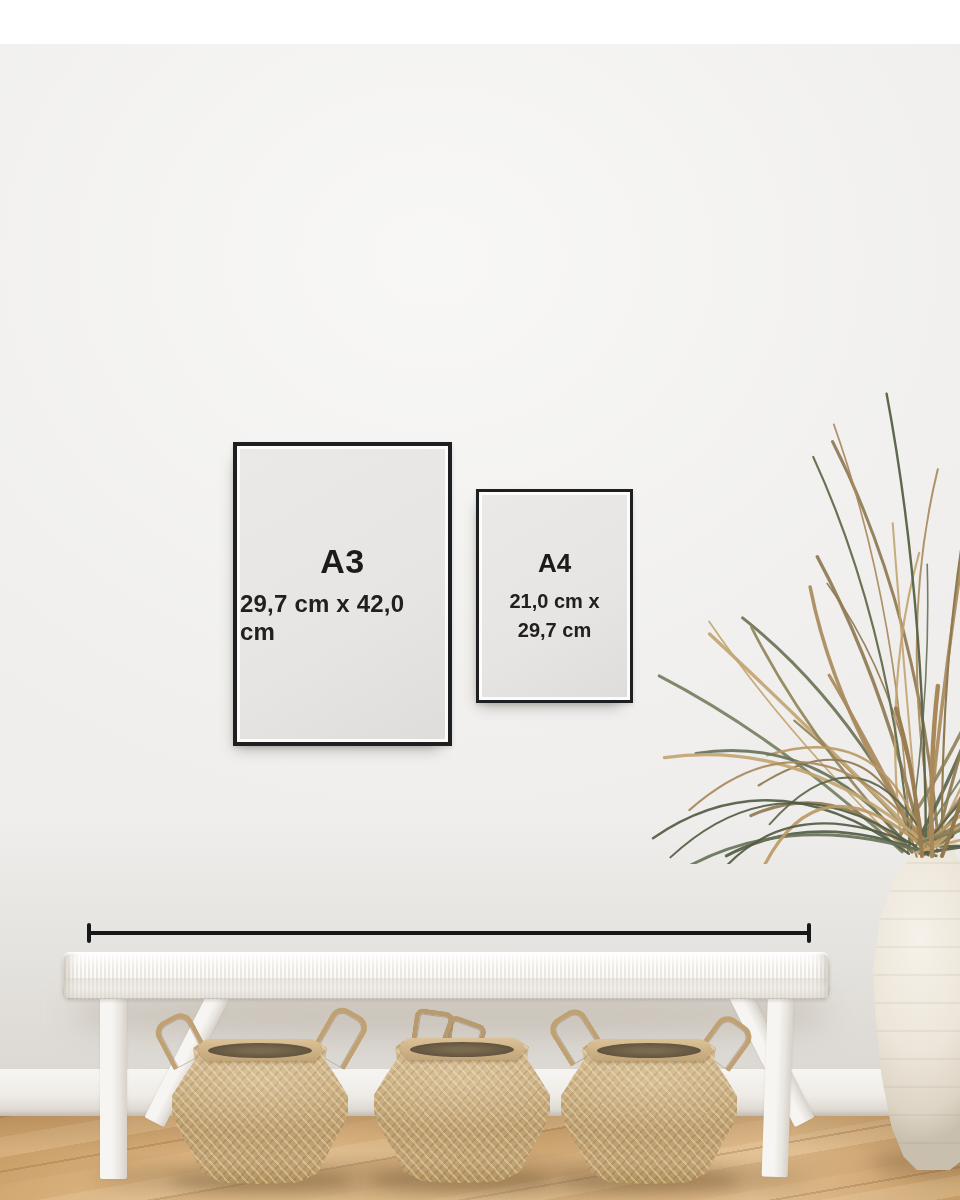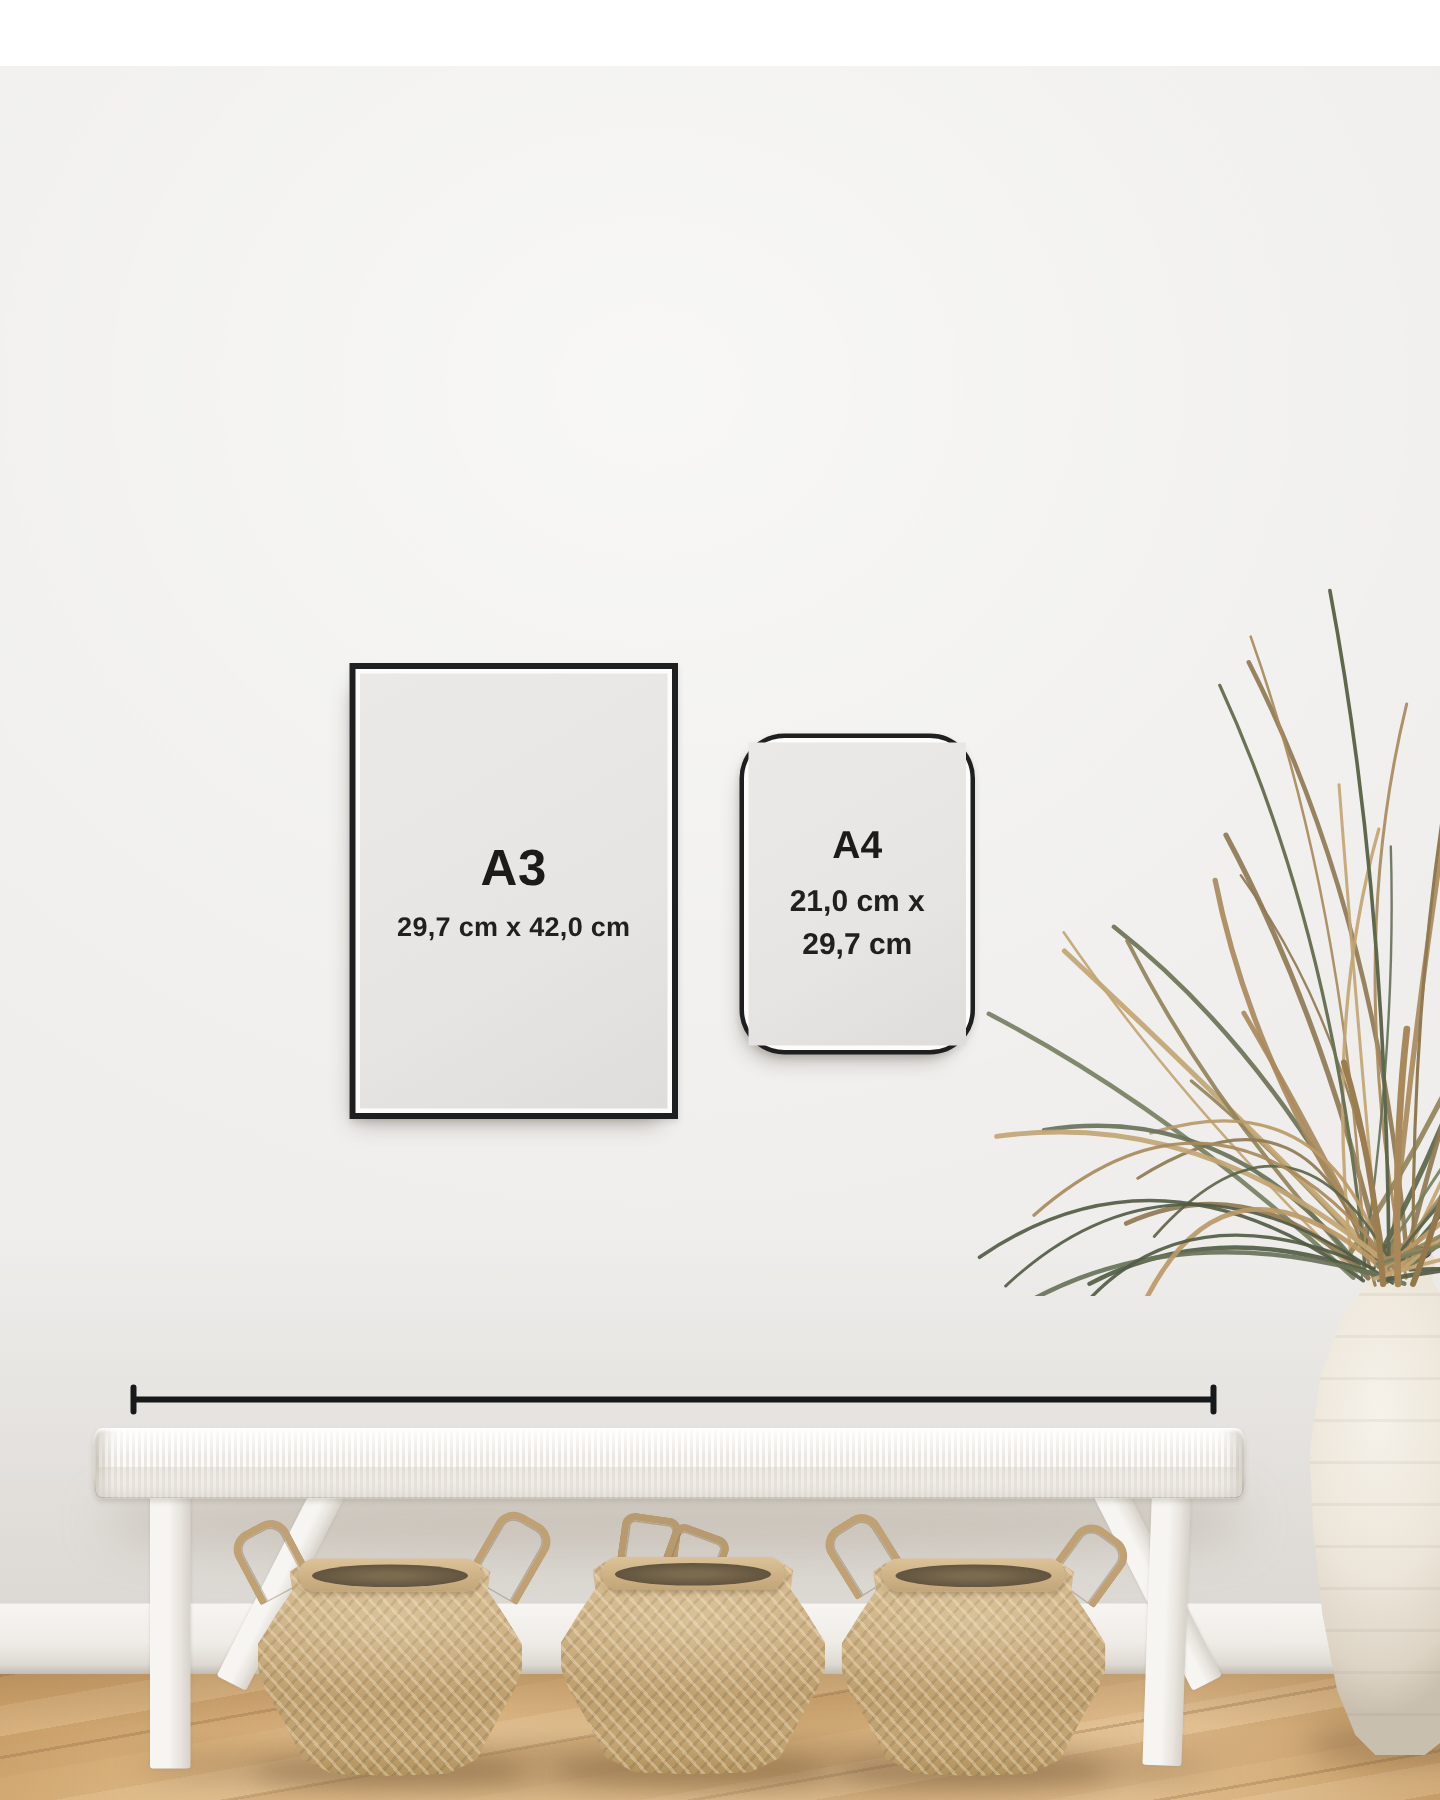--- a/index.html
+++ b/index.html
@@ -30,29 +30,29 @@
   .ruler{left:88px;top:887px;width:722px;height:4px;background:var(--ink);border-radius:2px;}
   .ruler .tick{position:absolute;top:-8px;width:4px;height:20px;background:var(--ink);border-radius:2px;}
   .tick-left{left:-1px;} .tick-right{right:-1px;}
   .ruler-label{left:88px;top:836px;width:722px;text-align:center;font-size:31px;
     font-weight:700;color:var(--ink);letter-spacing:1px;}
 
   
   .frame{background:#fdfcfb;border:4px solid var(--frame);padding:3px;box-sizing:border-box;
     box-shadow:-5px 10px 14px -8px rgba(75,65,55,.42), 0 2px 4px rgba(90,80,70,.15);}
   .frame-a3{left:233px;top:398px;width:219px;height:304px;}
-  .frame-a4{left:493px;top:445px;width:157px;height:214px;border-width:3px;border-radius:30px;}
+  .frame-a4{left:476px;top:445px;width:157px;height:214px;border-width:3px;}
   .paper{width:100%;height:100%;display:flex;flex-direction:column;align-items:center;
     justify-content:center;color:#1b1b1b;
     background:linear-gradient(150deg,#eae9e7,var(--paper) 60%,#dedddb);}
   .size-label{font-weight:700;}
   .frame-a3 .size-label{font-size:34px;letter-spacing:.5px;}
   .frame-a4 .size-label{font-size:26px;}
   .size-dims{font-weight:700;color:#202020;}
-  .frame-a3 .size-dims{font-size:18px;margin-top:9px;letter-spacing:.2px;}
+  .frame-a3 .size-dims{font-size:24px;margin-top:9px;letter-spacing:.2px;}
   .frame-a4 .size-dims{font-size:20px;margin-top:8px;line-height:1.45;text-align:center;}
 
   
   .bench-wall-shadow{left:72px;top:946px;width:756px;height:48px;border-radius:40%;
     background:rgba(165,152,135,.38);filter:blur(16px);}
   .bench-floor-shadow{left:92px;top:1116px;width:720px;height:36px;border-radius:50%;
     background:rgba(112,84,54,.30);filter:blur(10px);}
   .bench-seat{left:62px;top:908px;width:768px;height:47px;border-radius:6px/10px;
     background:linear-gradient(to bottom, rgba(255,255,255,.92), rgba(255,255,255,0) 42%),
                repeating-linear-gradient(90deg,#fcfbf9 0 2px,#ebe8e3 2px 4px);

